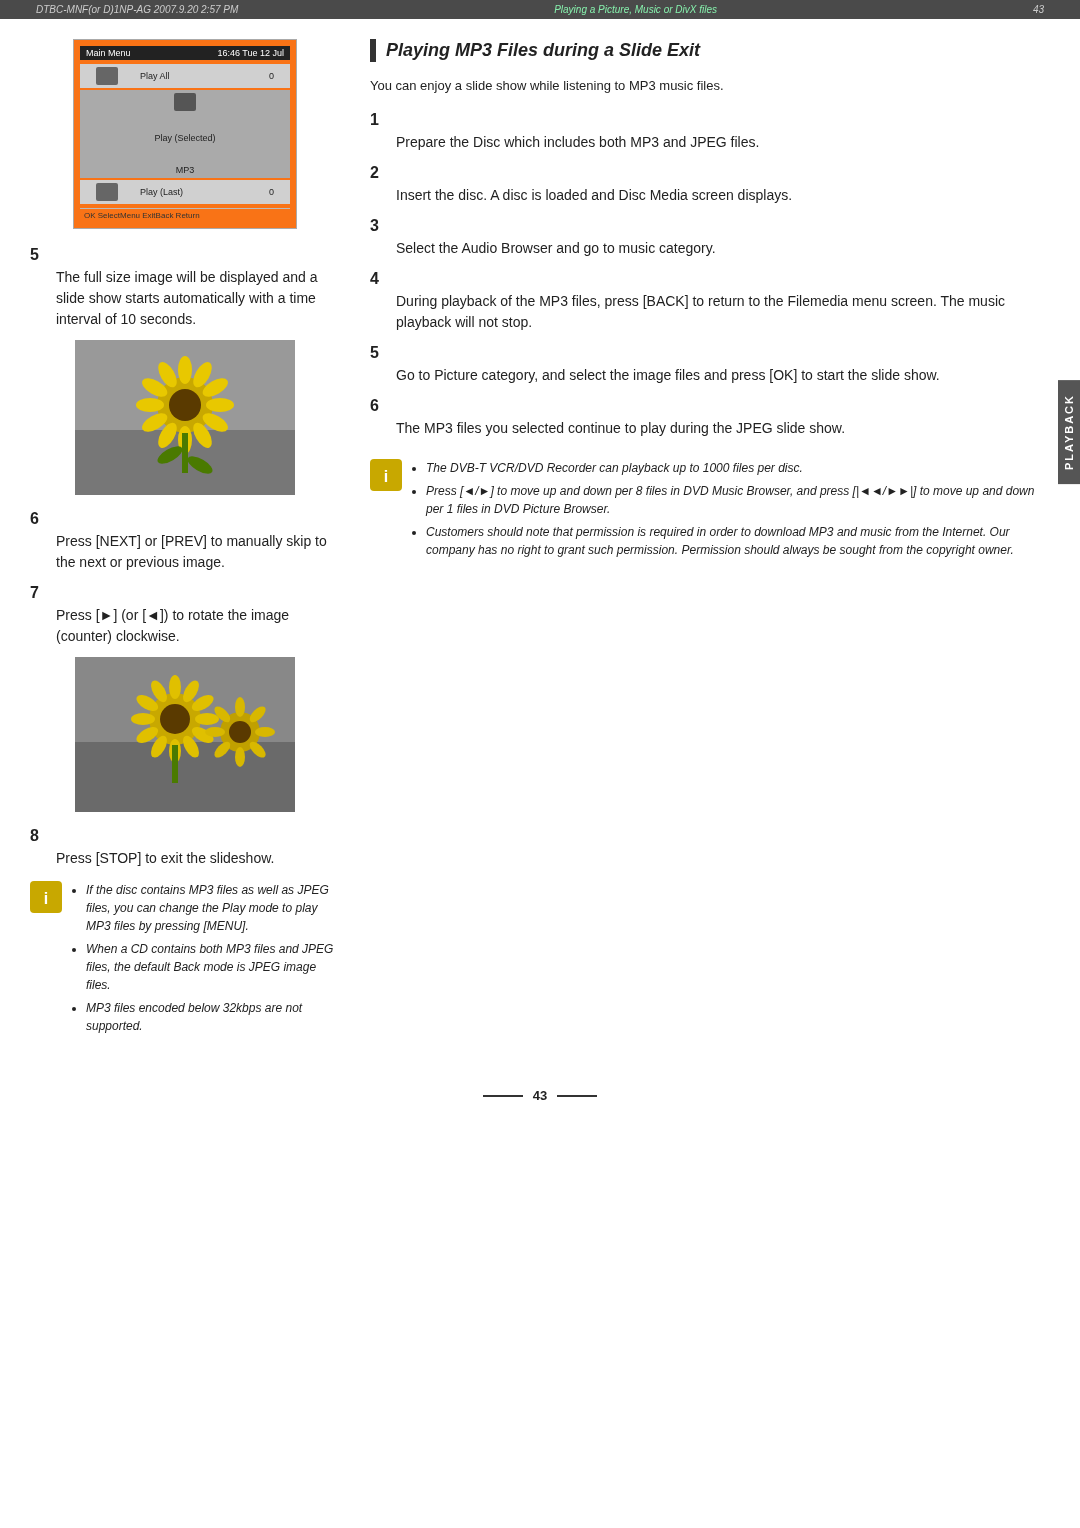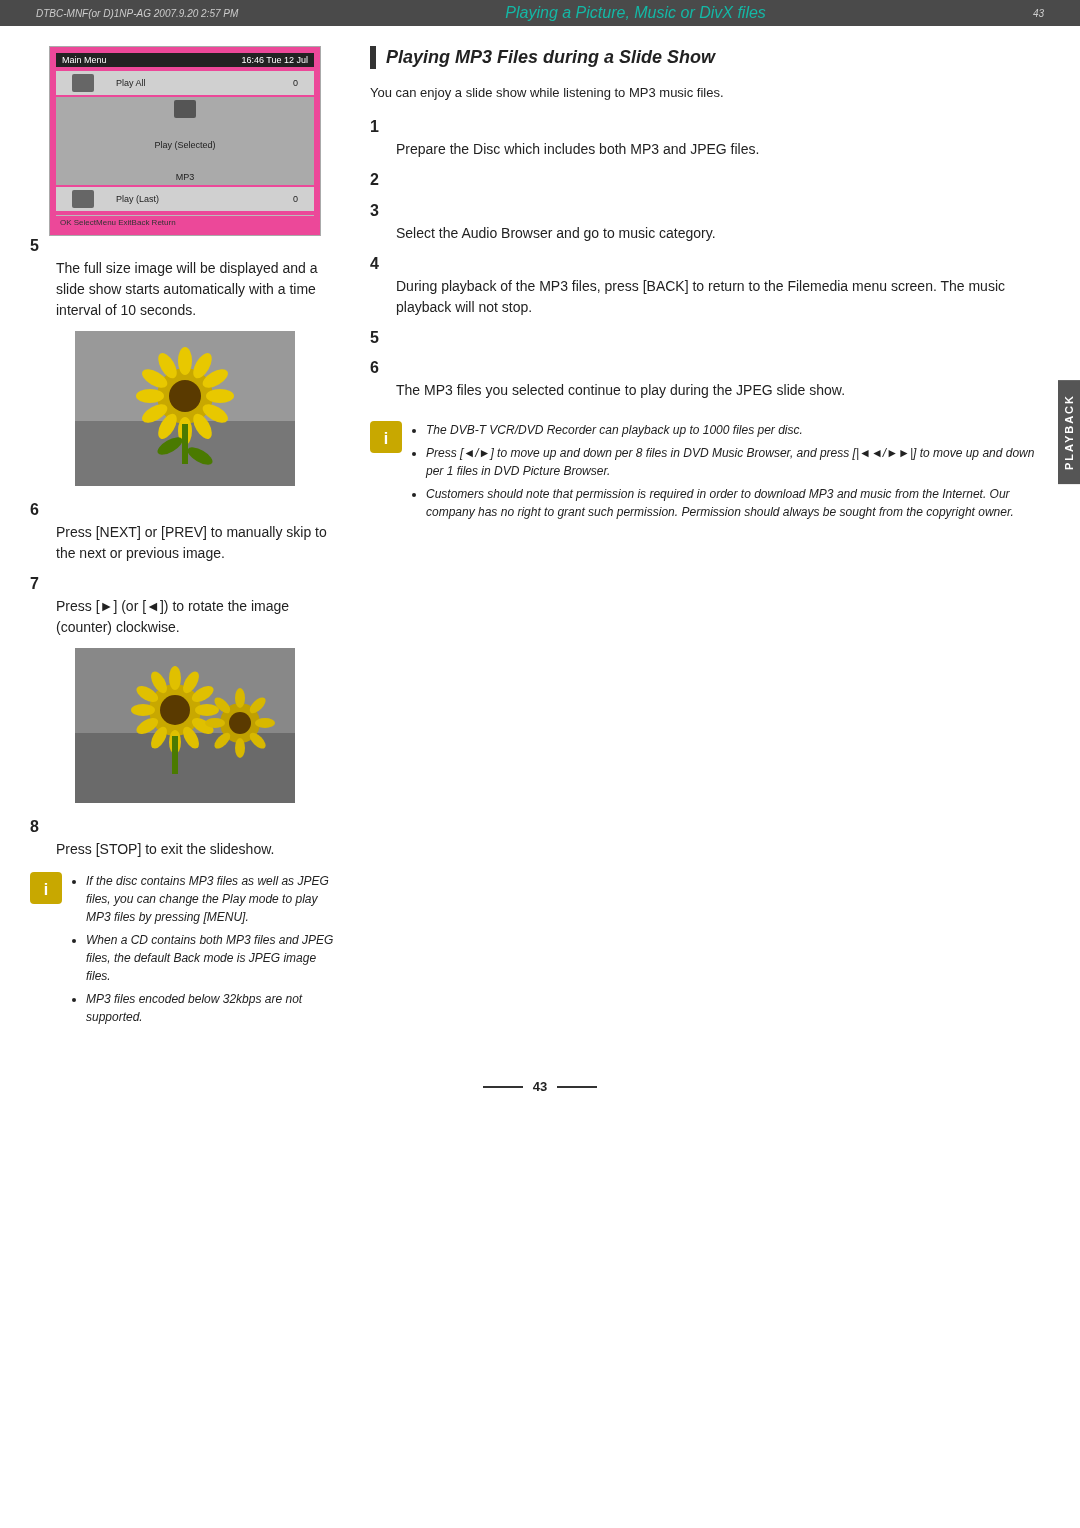--- a/index.html
+++ b/index.html
@@ -98,23 +98,23 @@
     }
     .step-text {
       font-size: 14px;
       line-height: 1.5;
       margin-top: 22px;
     }
 
     
     .menu-screenshot {
       border: 1px solid #aaa;
-      background: #ec4899;
-      width: 272px;
-      margin: 0 auto 0 auto;
+      background: #f97316;
+      width: 224px;
+      margin: 0 auto 16px auto;
       padding: 6px;
       font-size: 10px;
     }
     .menu-header {
       display: flex;
       justify-content: space-between;
       background: #222;
       color: #fff;
       padding: 2px 6px;
       font-size: 9px;
@@ -222,21 +222,21 @@
       position: relative;
     }
   </style>
 </head>
 <body>
 
 <div class="content-wrapper">
 
   <div class="header-bar">
     <span class="page-info">DTBC-MNF(or D)1NP-AG 2007.9.20 2:57 PM</span>
-    <span style="font-size:16px; color:#14b8a6;">Playing a Picture, Music or DivX files</span>
+    <span style="font-size:10px; color:#86efac;">Playing a Picture, Music or DivX files</span>
     <span class="page-info">43</span>
   </div>
 
   <div class="playback-tab">PLAYBACK</div>
 
   <div class="content">
 
     <div class="left-col">
 
       <div class="menu-screenshot">
@@ -361,45 +361,47 @@
             <li>When a CD contains both MP3 files and JPEG files, the default Back mode is JPEG image files.</li>
             <li>MP3 files encoded below 32kbps are not supported.</li>
           </ul>
         </div>
       </div>
 
     </div>
 
     <div class="right-col">
 
-      <div class="section-title">Playing MP3 Files during a Slide Show</div>
+      <div class="section-title">Playing MP3 Files during a Slide Exit</div>
 
       <p class="intro-text">You can enjoy a slide show while listening to MP3 music files.</p>
 
       <div class="step">
         <span class="step-num">1</span>
         <span class="step-text">Prepare the Disc which includes both MP3 and JPEG files.</span>
       </div>
 
       <div class="step">
         <span class="step-num">2</span>
+        <span class="step-text">Insert the disc. A disc is loaded and Disc Media screen displays.</span>
       </div>
 
       <div class="step">
         <span class="step-num">3</span>
         <span class="step-text">Select the Audio Browser and go to music category.</span>
       </div>
 
       <div class="step">
         <span class="step-num">4</span>
         <span class="step-text">During playback of the MP3 files, press [BACK] to return to the Filemedia menu screen. The music playback will not stop.</span>
       </div>
 
       <div class="step">
         <span class="step-num">5</span>
+        <span class="step-text">Go to Picture category, and select the image files and press [OK] to start the slide show.</span>
       </div>
 
       <div class="step">
         <span class="step-num">6</span>
         <span class="step-text">The MP3 files you selected continue to play during the JPEG slide show.</span>
       </div>
 
       <div class="note-box" style="margin-top:20px;">
         <div class="note-icon">
           <svg width="28" height="28" viewBox="0 0 28 28">

